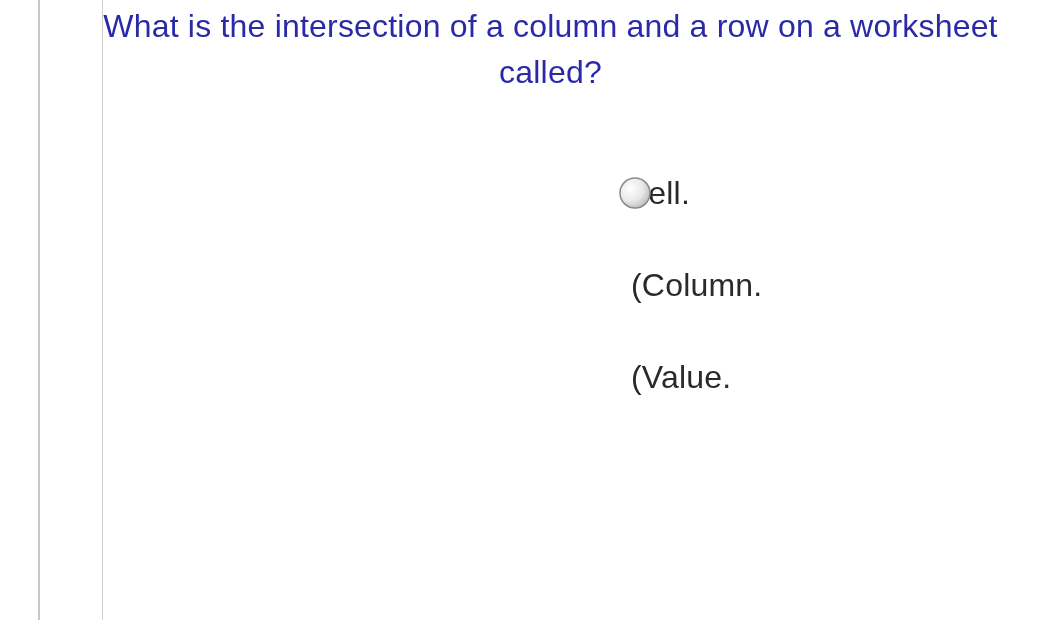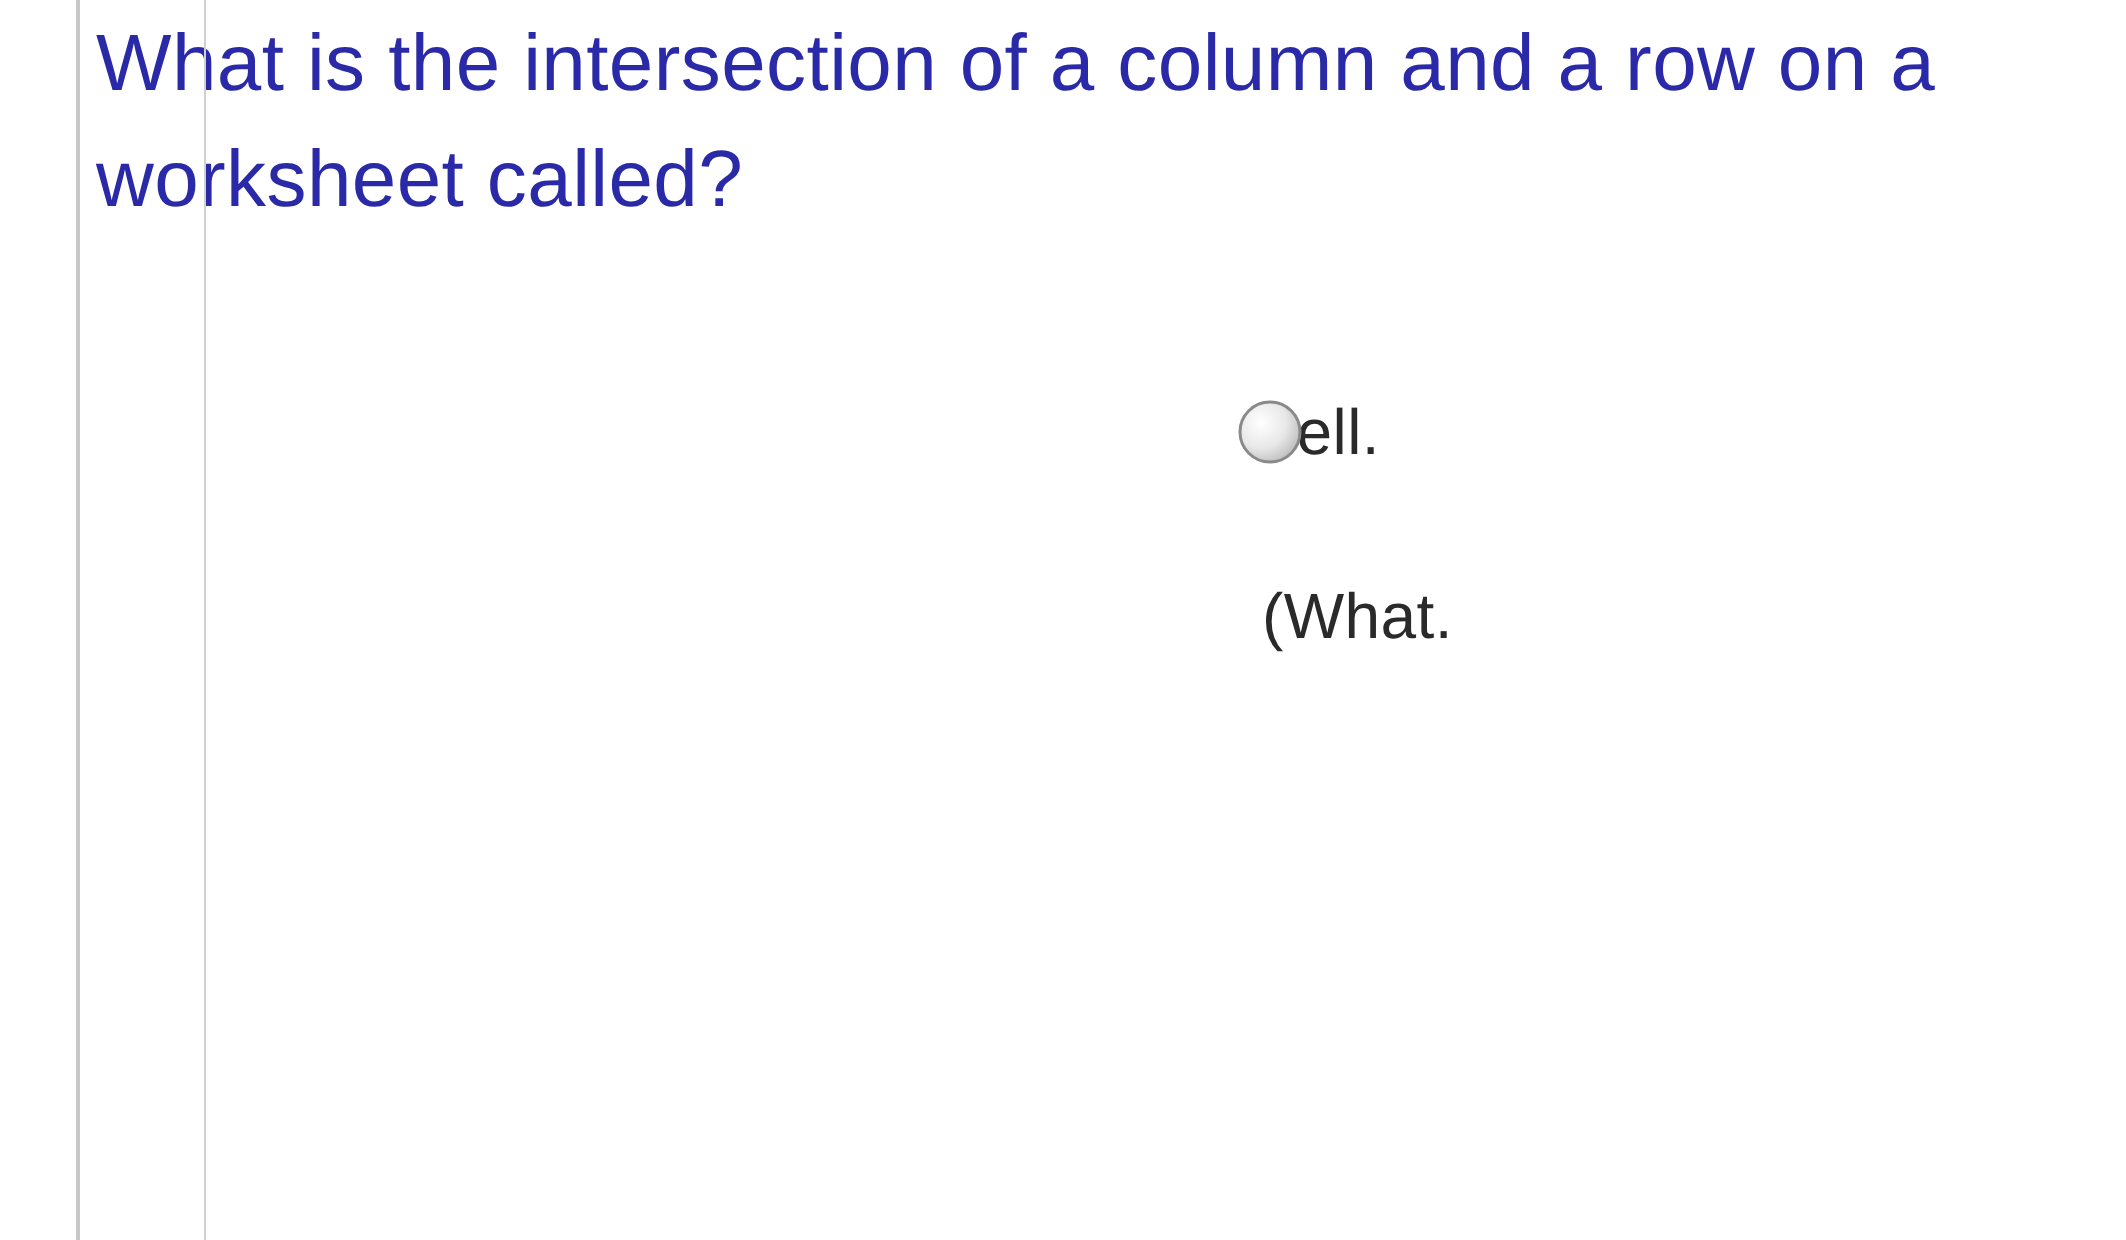--- a/index.html
+++ b/index.html
@@ -31,24 +31,25 @@
       bottom: 0;
       width: 1px;
       background: #d0d0d0;
     }
     .content {
       flex: 1;
       padding: 0;
     }
     .question {
       color: #2a2aa8;
-      font-size: 40px;
+      font-size: 32px;
       line-height: 1.45;
       padding: 3px 10px 0 8px;
       letter-spacing: 0.2px;
+      text-align: center;
     }
     .options {
       margin-top: 80px;
       margin-left: 578px;
       display: flex;
       flex-direction: column;
       gap: 58px;
     }
     .option-row {
       display: flex;
@@ -98,26 +99,32 @@
                 <stop offset="60%" stop-color="#e8e8e8"></stop>
                 <stop offset="100%" stop-color="#bfbfbf"></stop>
               </radialGradient>
             </defs>
             <circle cx="17" cy="17" r="15" fill="url(#g1)" stroke="#8a8a8a" stroke-width="1.5"></circle>
           </svg>
         </span>
         <span class="option-label option-label-selected">Cell.</span>
       </div>
 
+      <div class="option-row">
+        <span class="radio-wrap">
+          <svg width="34" height="34" viewBox="0 0 34 34"></svg>
+        </span>
+        <span class="option-label"><span class="paren">(</span><span>Column.</span></span>
+      </div>
 
       <div class="option-row">
         <span class="radio-wrap">
           <svg width="34" height="34" viewBox="0 0 34 34"></svg>
         </span>
-        <span class="option-label"><span class="paren">(</span><span>What.</span></span>
+        <span class="option-label"><span class="paren">(</span><span>Value.</span></span>
       </div>
 
       <div class="option-row">
         <span class="radio-wrap">
           <svg width="34" height="34" viewBox="0 0 34 34"></svg>
         </span>
       </div>
 
     </div>
   </div>

